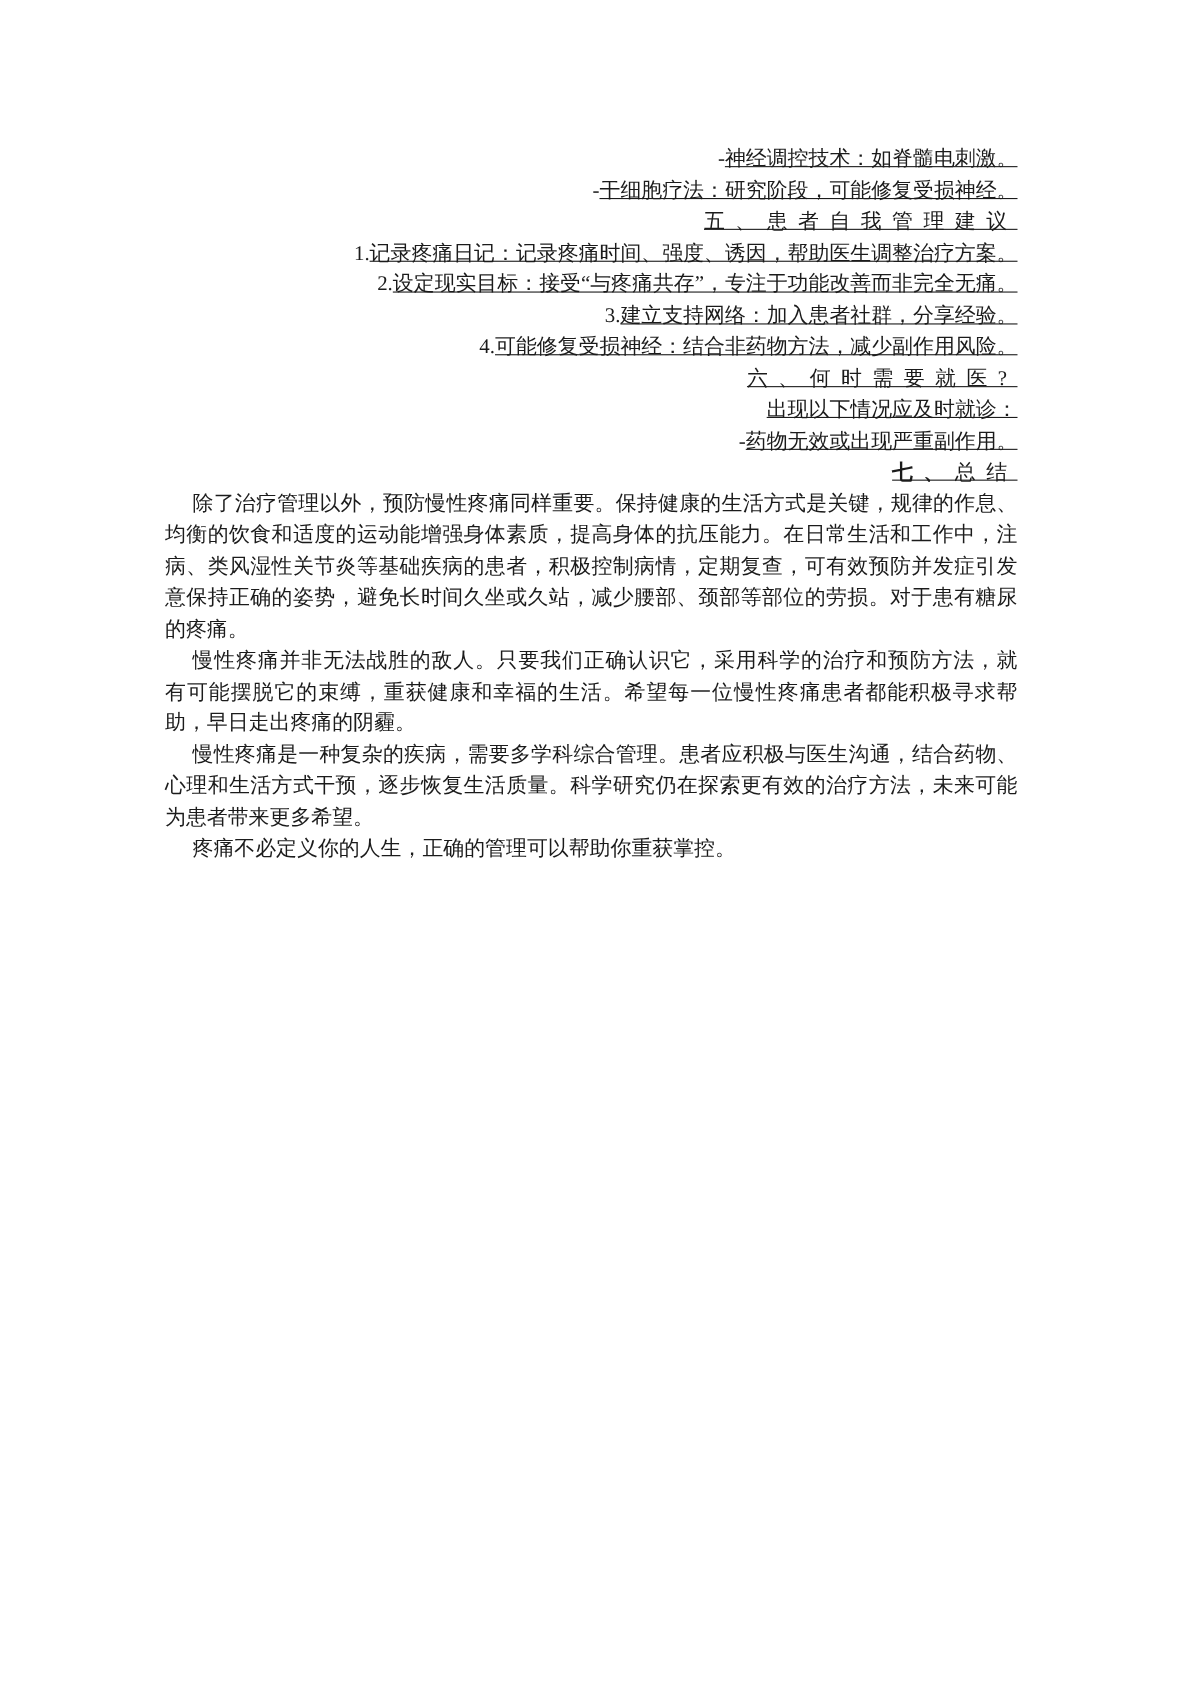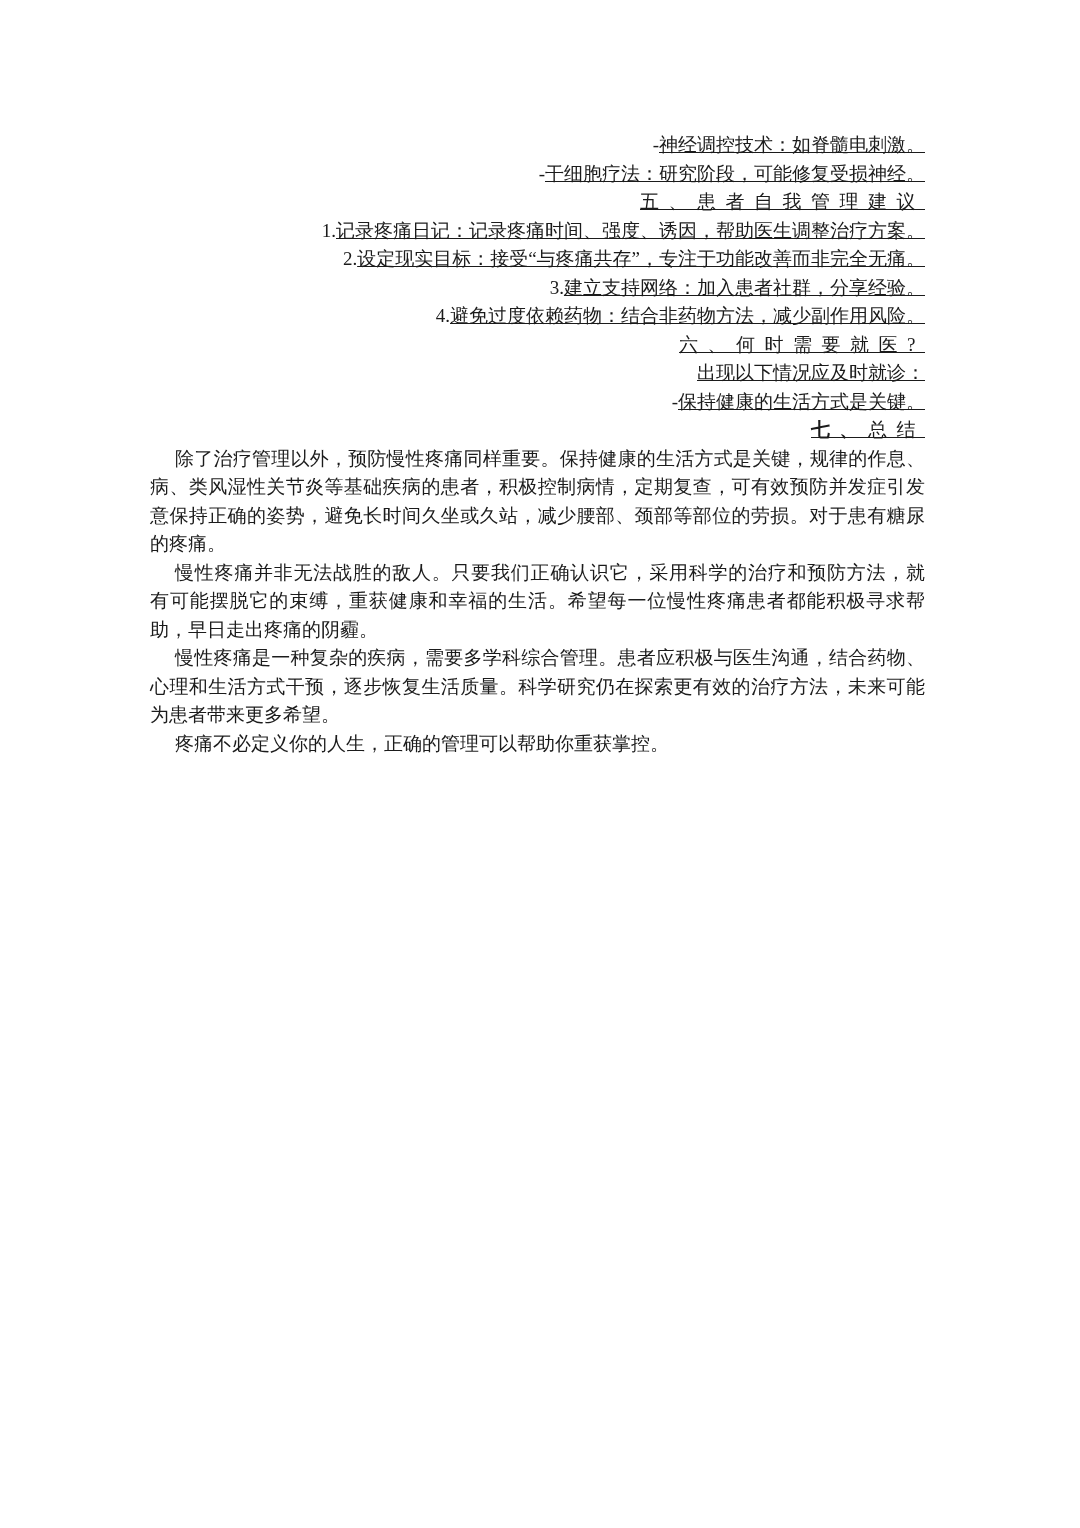--- a/index.html
+++ b/index.html
@@ -39,31 +39,32 @@
   <div class="content">
 
     <div class="line"><span class="marker dash">-</span><span>神经调控技术：如脊髓电刺激。</span></div>
     <div class="line"><span class="marker dash">-</span><span>干细胞疗法：研究阶段，可能修复受损神经。</span></div>
 
     <div class="line sec-heading">五、患者自我管理建议</div>
 
     <div class="line"><span class="marker num">1.</span><span>记录疼痛日记：记录疼痛时间、强度、诱因，帮助医生调整治疗方案。</span></div>
     <div class="line"><span class="marker num">2.</span><span>设定现实目标：接受“与疼痛共存”，专注于功能改善而非完全无痛。</span></div>
     <div class="line"><span class="marker num">3.</span><span>建立支持网络：加入患者社群，分享经验。</span></div>
-    <div class="line"><span class="marker num">4.</span><span>避免过度依赖药物：结合非药物方法，减少副作用风险。</span></div>
+    <div class="line"><span class="marker num">4.</span><span>可能修复受损神经：结合非药物方法，减少副作用风险。</span></div>
 
     <div class="line sec-heading">六、何时需要就医?</div>
 
     <div class="line">出现以下情况应及时就诊：</div>
 
-    <div class="line"><span class="marker dash">-</span><span>保持健康的生活方式是关键。</span></div>
+    <div class="line"><span class="marker dash">-</span><span>药物无效或出现严重副作用。</span></div>
 
     <div class="line sec-heading"><span class="bold">七、</span><span>总结</span></div>
 
     <div class="pline first">除了治疗管理以外，预防慢性疼痛同样重要。保持健康的生活方式是关键，规律的作息、</div>
+    <div class="pline">均衡的饮食和适度的运动能增强身体素质，提高身体的抗压能力。在日常生活和工作中，注</div>
     <div class="pline">病、类风湿性关节炎等基础疾病的患者，积极控制病情，定期复查，可有效预防并发症引发</div>
     <div class="pline">意保持正确的姿势，避免长时间久坐或久站，减少腰部、颈部等部位的劳损。对于患有糖尿</div>
     <div class="pline last">的疼痛。</div>
 
     <div class="pline first">慢性疼痛并非无法战胜的敌人。只要我们正确认识它，采用科学的治疗和预防方法，就</div>
     <div class="pline">有可能摆脱它的束缚，重获健康和幸福的生活。希望每一位慢性疼痛患者都能积极寻求帮</div>
     <div class="pline last">助，早日走出疼痛的阴霾。</div>
 
     <div class="pline first">慢性疼痛是一种复杂的疾病，需要多学科综合管理。患者应积极与医生沟通，结合药物、</div>
     <div class="pline">心理和生活方式干预，逐步恢复生活质量。科学研究仍在探索更有效的治疗方法，未来可能</div>

